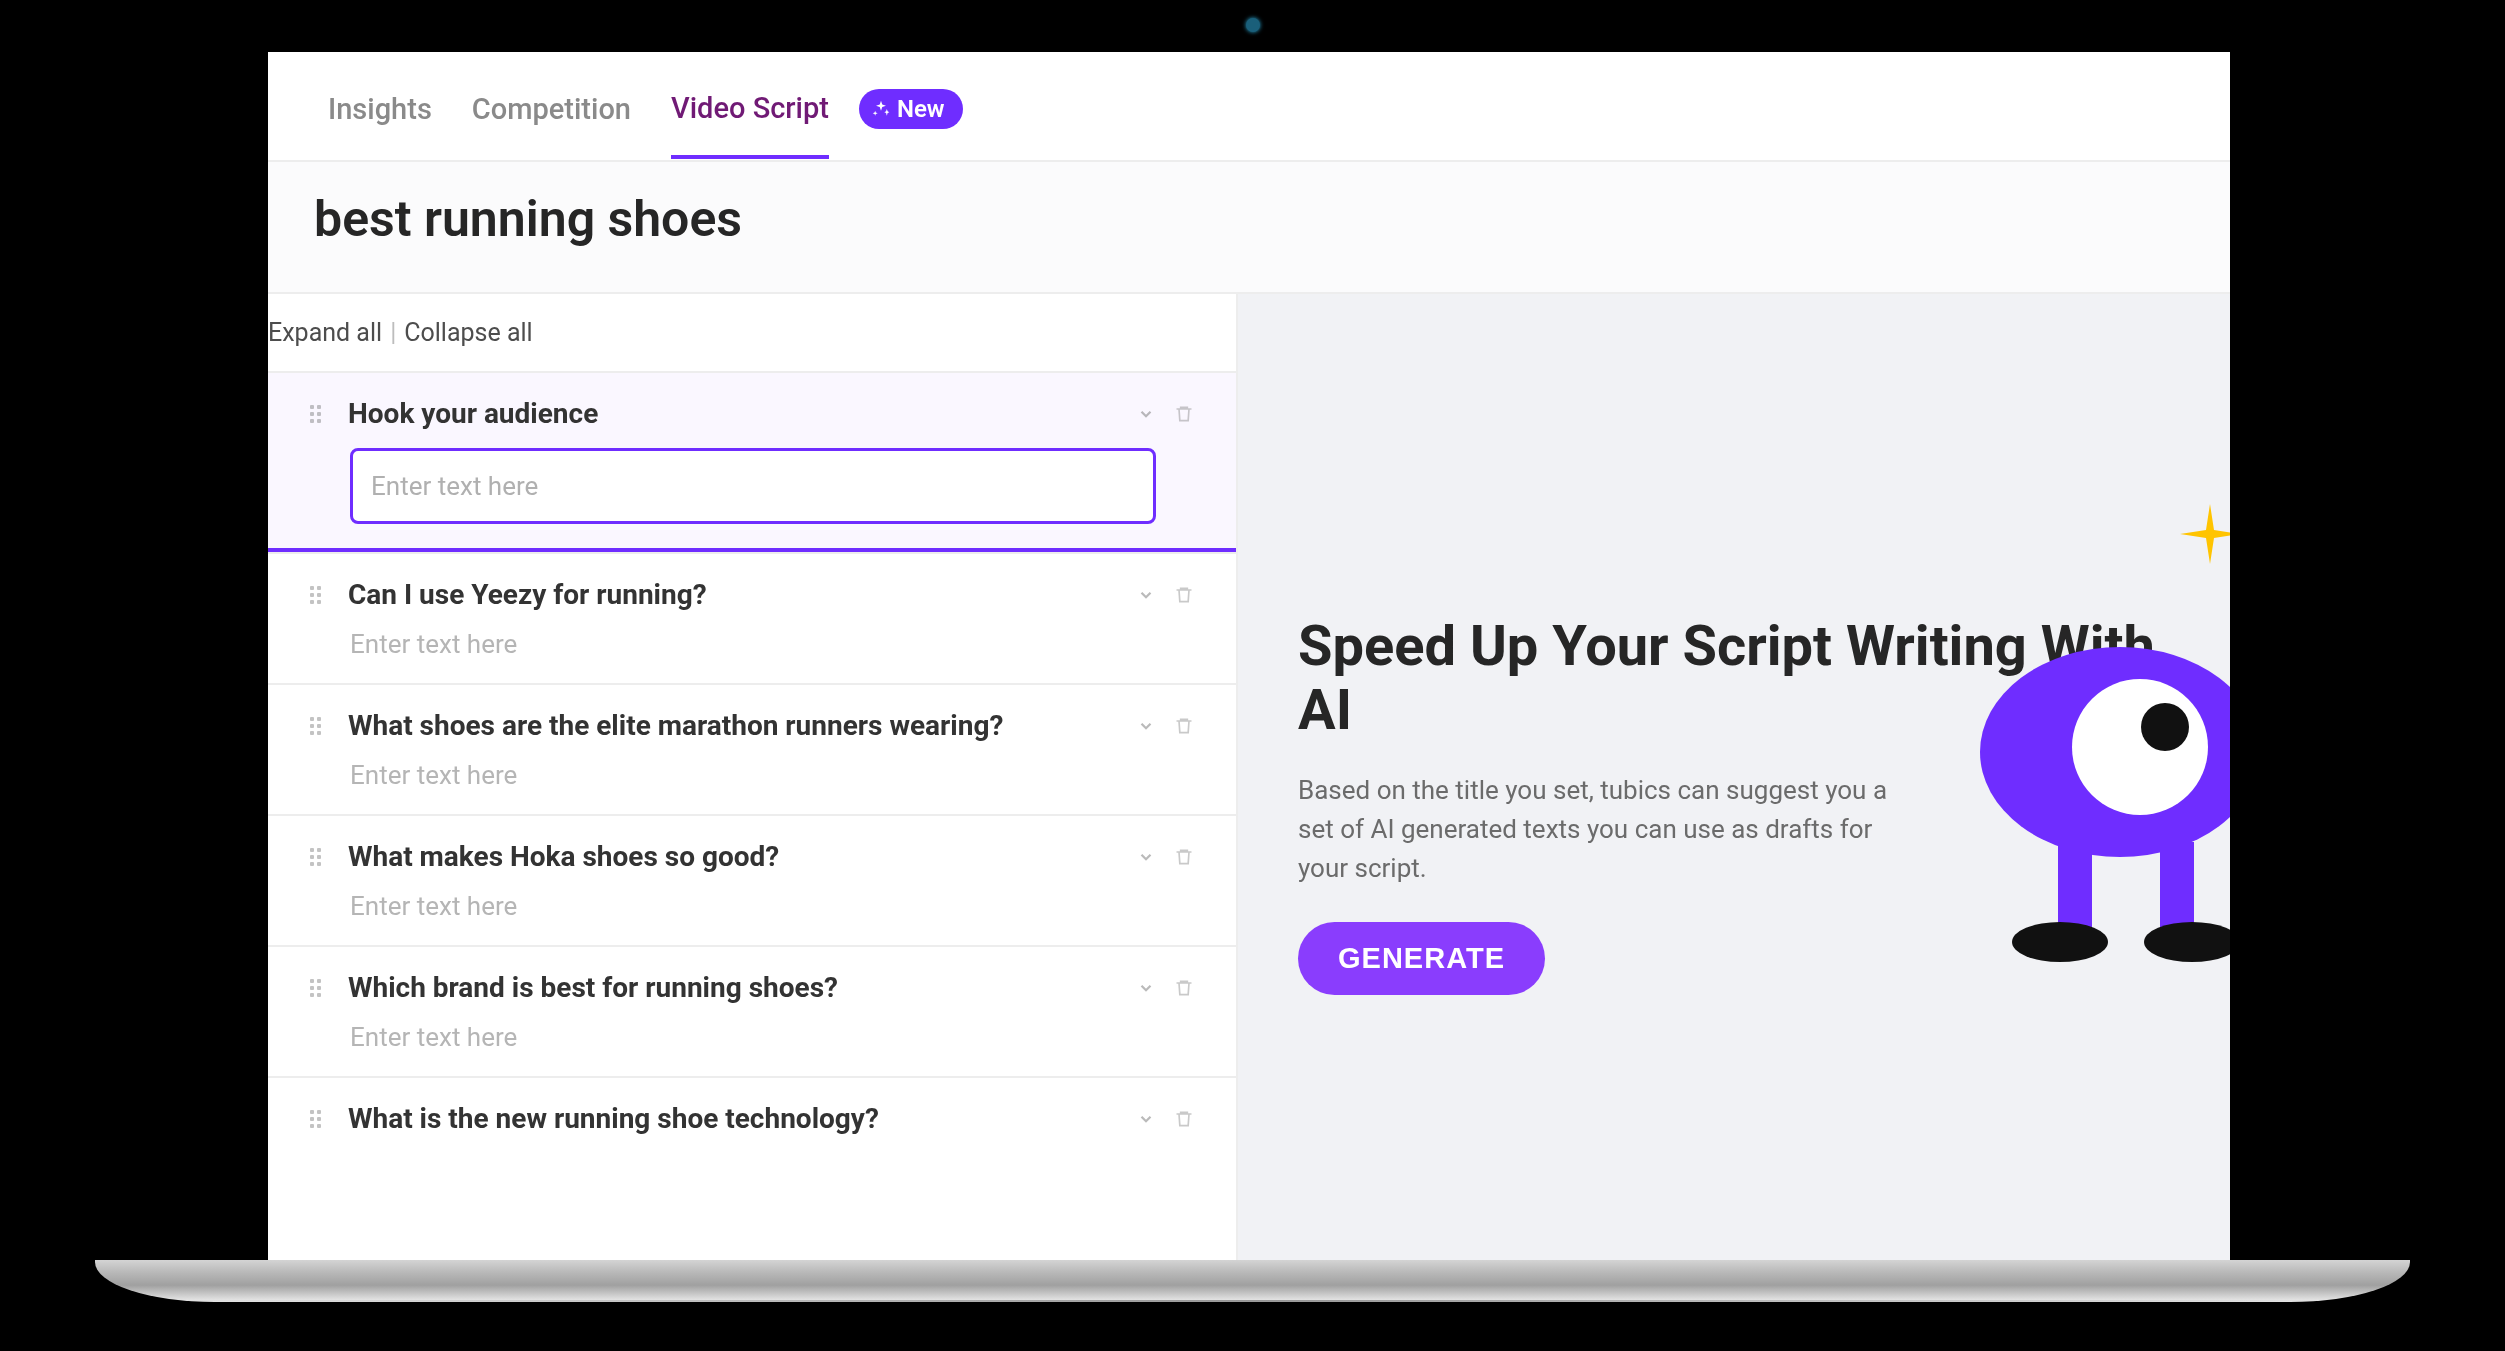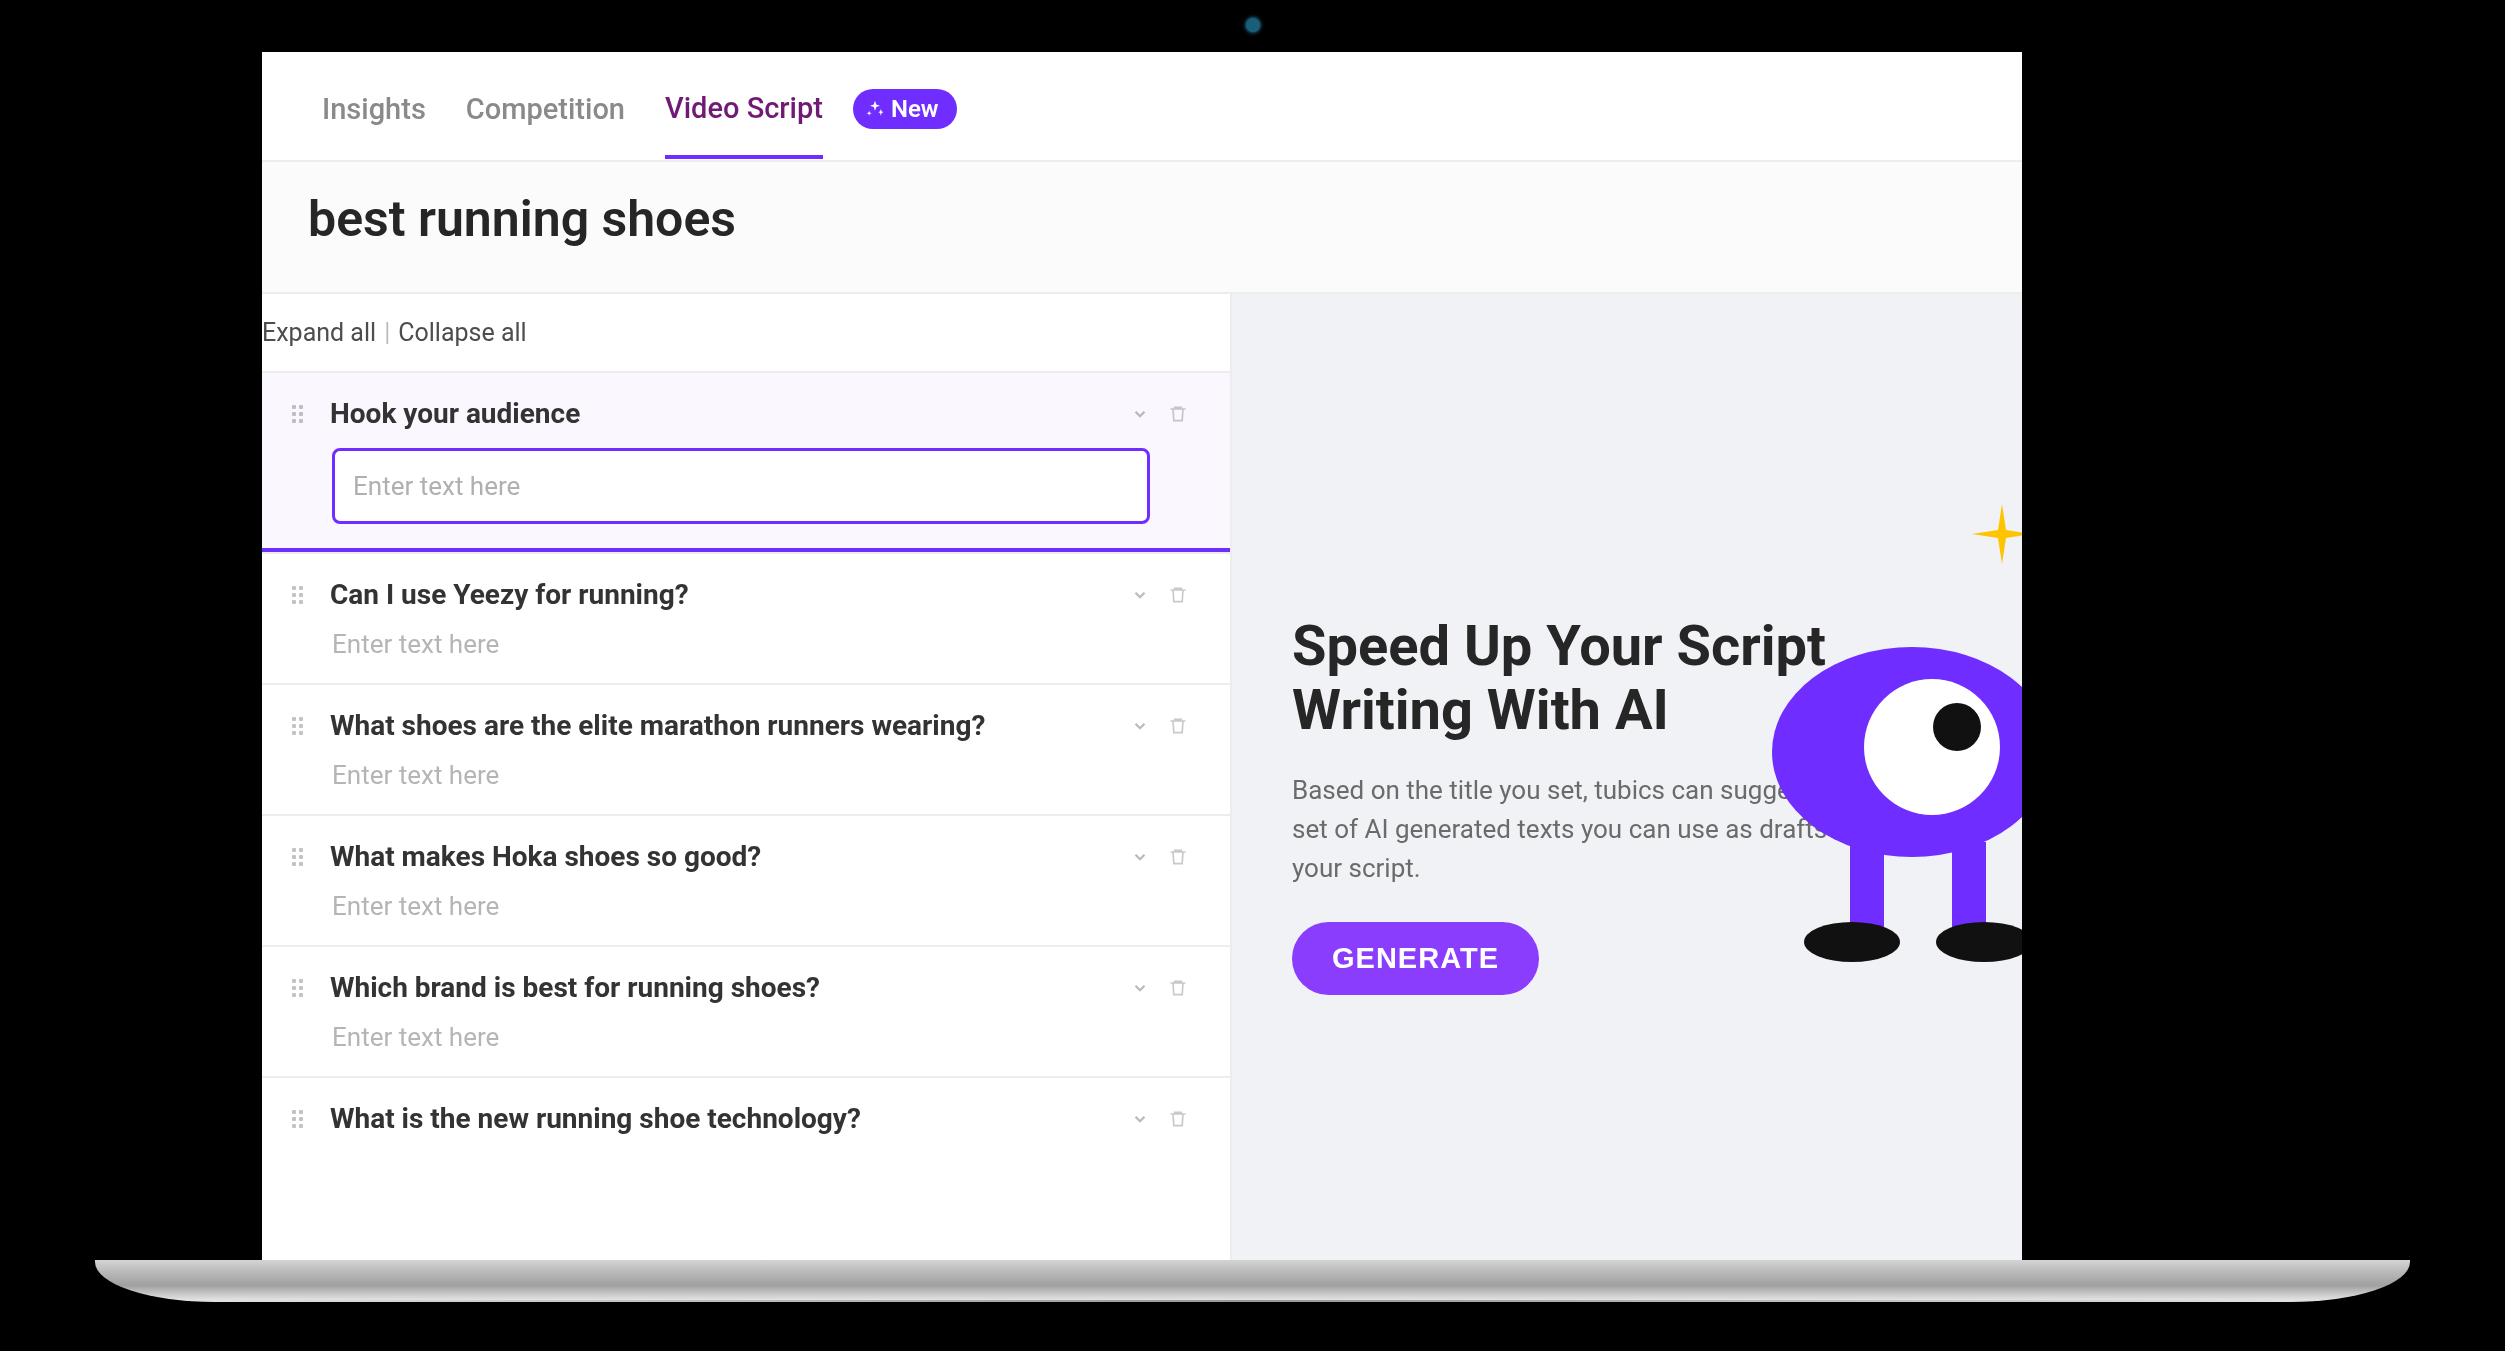--- a/index.html
+++ b/index.html
@@ -26,23 +26,23 @@
     left: 50%;
     transform: translateX(-50%);
     width: 14px;
     height: 14px;
     background: #1a5f7a;
     border-radius: 50%;
     box-shadow: 0 0 4px #2aa5d1;
   }
   .screen {
     position: absolute;
-    left: 262px;
+    left: 268px;
     top: 52px;
-    width: 1760px;
+    width: 1962px;
     height: 1218px;
     background: #fff;
     overflow: hidden;
   }
   .laptop-base {
     position: absolute;
     left: 95px;
     top: 1260px;
     width: 2315px;
     height: 42px;
@@ -128,21 +128,21 @@
     padding: 24px 40px 24px 0;
     font-size: 25px;
     color: #4d4d4d;
     gap: 8px;
   }
   .toolbar-row span { cursor: pointer; }
   .toolbar-row .sep { color: #bdbdbd; cursor: default; }
 
   .section {
     border-top: 2px solid #ededed;
-    padding: 24px 40px 24px 30px;
+    padding: 24px 40px 24px 42px;
     position: relative;
   }
   .section.active {
     background: #faf7ff;
     border-bottom: 4px solid #6f2dff;
     border-top: 2px solid #ededed;
   }
   .section-header {
     display: flex;
     align-items: center;

